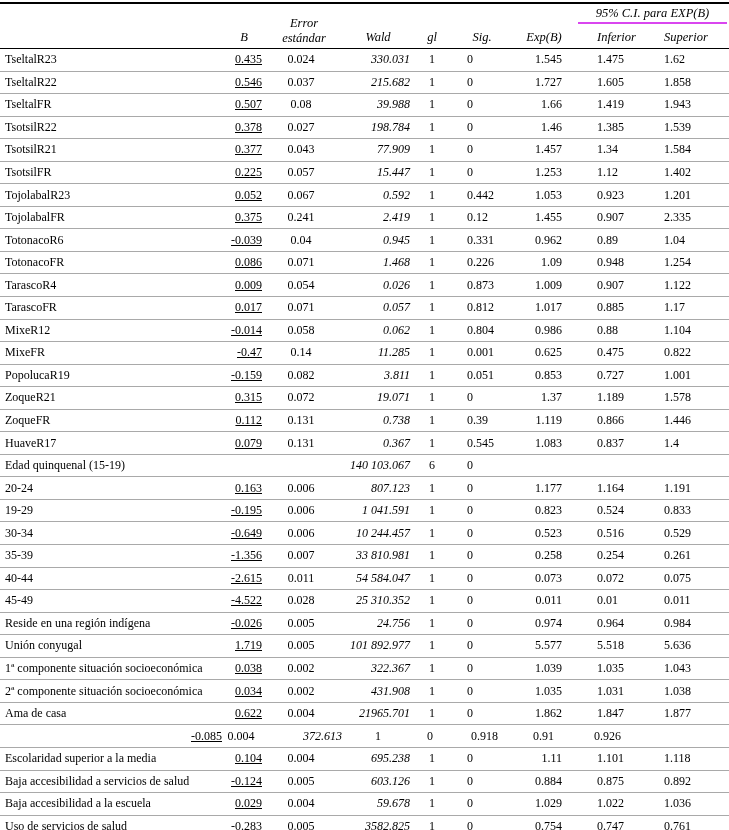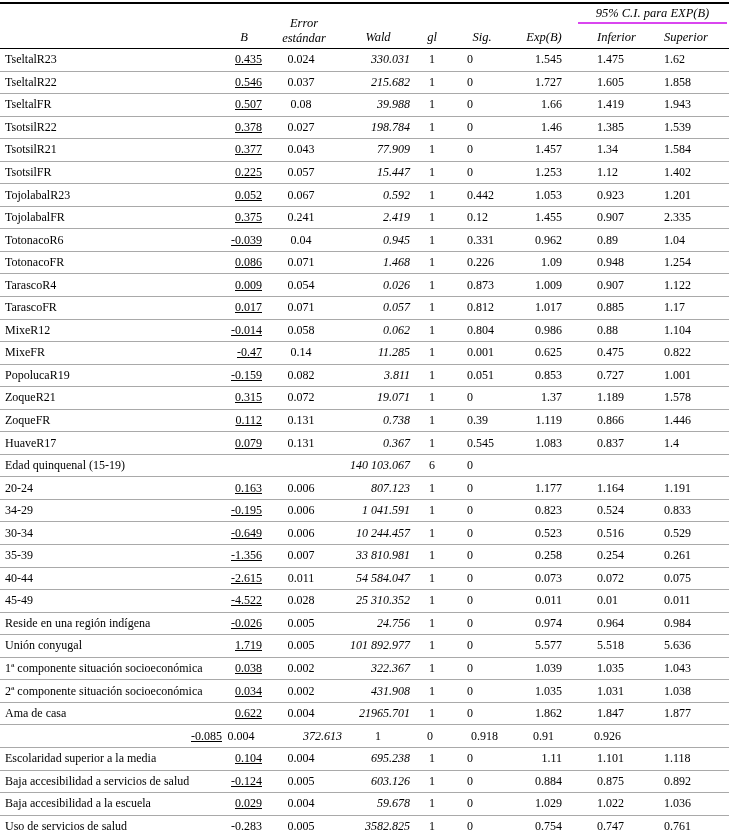--- a/index.html
+++ b/index.html
@@ -315,21 +315,21 @@
     <div class="td c2">0.006</div>
     <div class="td c3">807.123</div>
     <div class="td c4">1</div>
     <div class="td c5">0</div>
     <div class="td c6">1.177</div>
     <div class="td c7">1.164</div>
     <div class="td c8">1.191</div>
   </div>
 
   <div class="tr">
-    <div class="td c0">34-29</div>
+    <div class="td c0">19-29</div>
     <div class="td c1">-0.195</div>
     <div class="td c2">0.006</div>
     <div class="td c3">1 041.591</div>
     <div class="td c4">1</div>
     <div class="td c5">0</div>
     <div class="td c6">0.823</div>
     <div class="td c7">0.524</div>
     <div class="td c8">0.833</div>
   </div>
 

